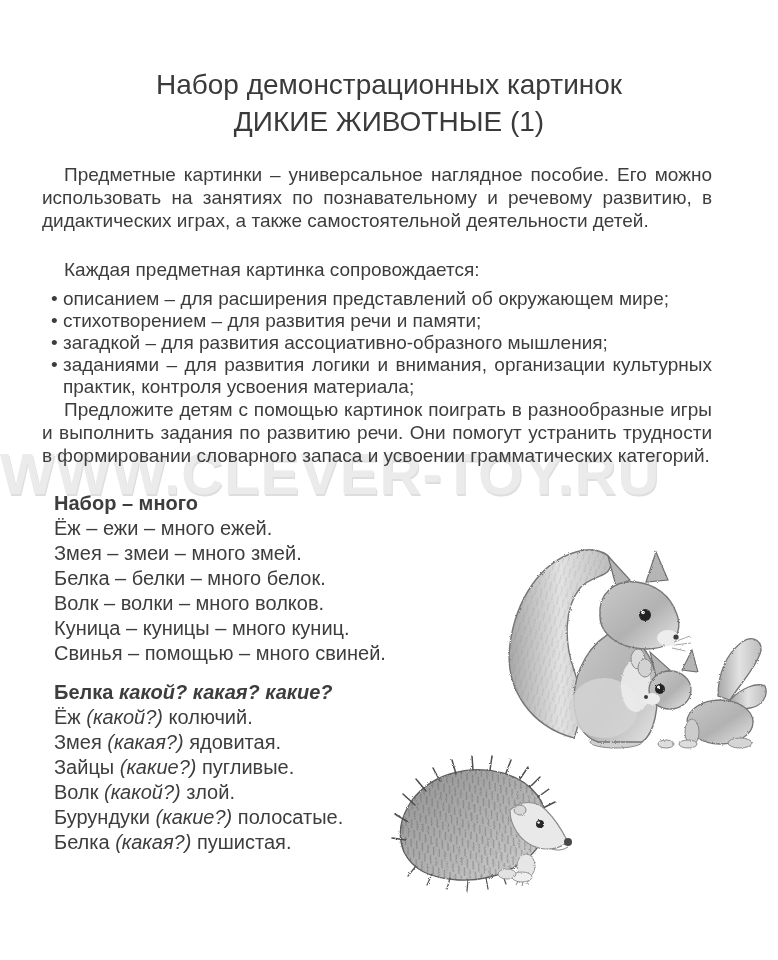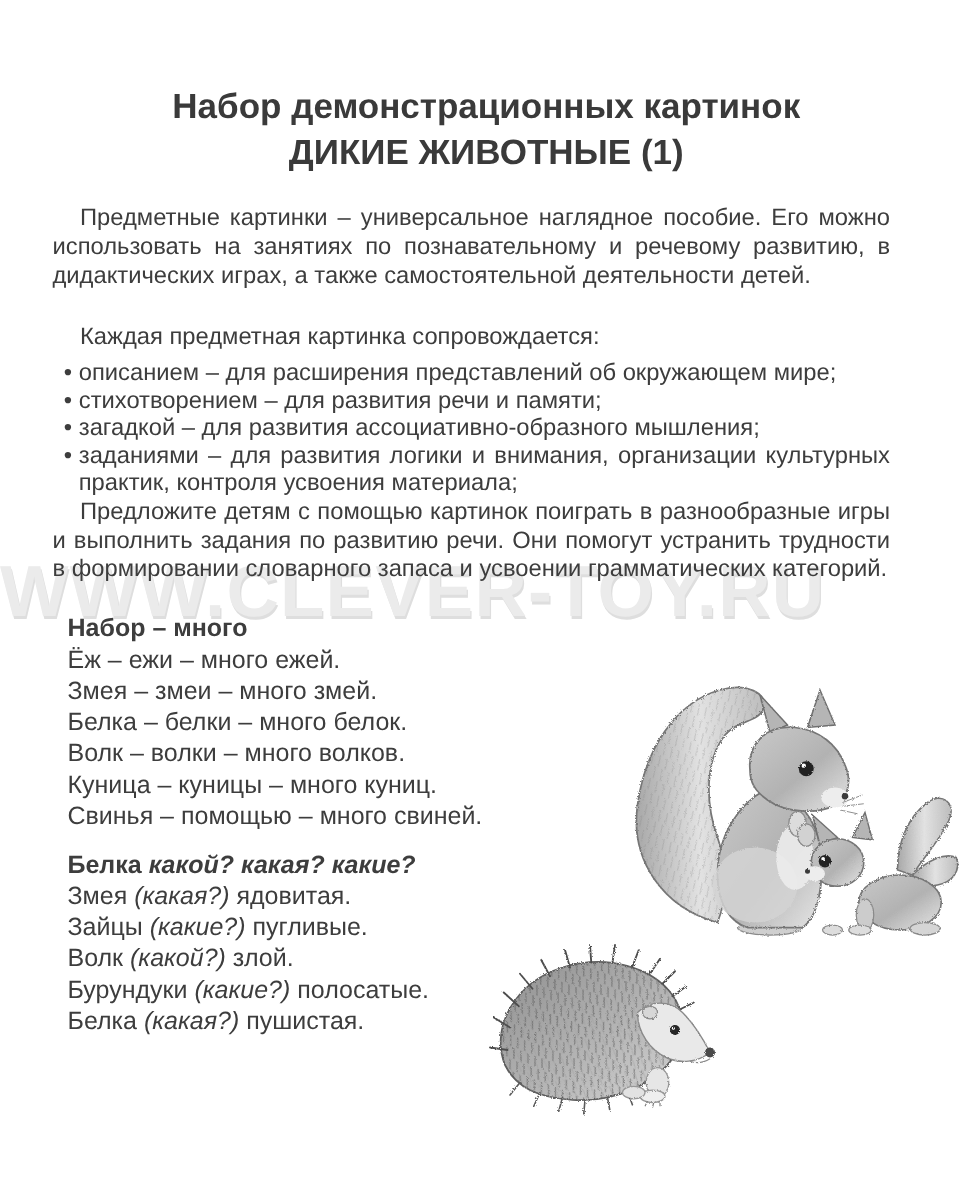--- a/index.html
+++ b/index.html
@@ -5,21 +5,21 @@
   html,body{margin:0;padding:0;}
   body{
     width:778px;height:960px;background:#ffffff;position:relative;overflow:hidden;
     font-family:"Liberation Sans","DejaVu Sans",sans-serif;color:#3d3d3d;
   }
   .watermark{
     position:absolute;top:440px;left:0;width:636px;text-align:center;
     font-size:58px;font-weight:bold;letter-spacing:1px;white-space:nowrap;
     color:#ebebeb;text-shadow:1px 2px 0 #dedede;z-index:0;
   }
-  .title{margin:0;padding-top:66px;text-align:center;font-weight:bold;color:#3a3a3a;z-index:2;position:relative;}
+  .title{margin:0;padding-top:66px;text-align:center;font-weight:normal;color:#3a3a3a;z-index:2;position:relative;}
   .title span{display:block;font-size:28px;line-height:37px;}
   .content{position:relative;z-index:2;margin:0 66px 0 42px;}
   .par{font-size:19px;line-height:23px;text-align:justify;margin:0;}
   .indent{text-indent:22px;}
   .par-intro{margin-top:23px;}
   .accompany-heading{margin-top:26px;}
   ul.bullets{list-style:none;margin:7px 0 0 0;padding:0;font-size:19px;line-height:22px;}
   ul.bullets li{position:relative;padding-left:21px;text-align:justify;}
   ul.bullets li::before{content:"\2022";position:absolute;left:9px;top:0;}
   .par-suggest{}
@@ -64,20 +64,21 @@
     <div class="line">Ёж – ежи – много ежей.</div>
     <div class="line">Змея – змеи – много змей.</div>
     <div class="line">Белка – белки – много белок.</div>
     <div class="line">Волк – волки – много волков.</div>
     <div class="line">Куница – куницы – много куниц.</div>
     <div class="line">Свинья – помощью – много свиней.</div>
   </div>
 
   <div class="section sec-say-what">
     <p class="sec-h"><span>Белка </span><i>какой? какая? какие?</i></p>
+    <div class="line"><span>Ёж </span><i class="q">(какой?)</i><span> колючий.</span></div>
     <div class="line"><span>Змея </span><i class="q">(какая?)</i><span> ядовитая.</span></div>
     <div class="line"><span>Зайцы </span><i class="q">(какие?)</i><span> пугливые.</span></div>
     <div class="line"><span>Волк </span><i class="q">(какой?)</i><span> злой.</span></div>
     <div class="line"><span>Бурундуки </span><i class="q">(какие?)</i><span> полосатые.</span></div>
     <div class="line"><span>Белка </span><i class="q">(какая?)</i><span> пушистая.</span></div>
   </div>
 </div>
 
 <svg class="illu illu-squirrels" width="292" height="212" viewBox="0 0 292 212" role="img" aria-label="Белка с бельчонком (карандашный рисунок)">
   <defs>

